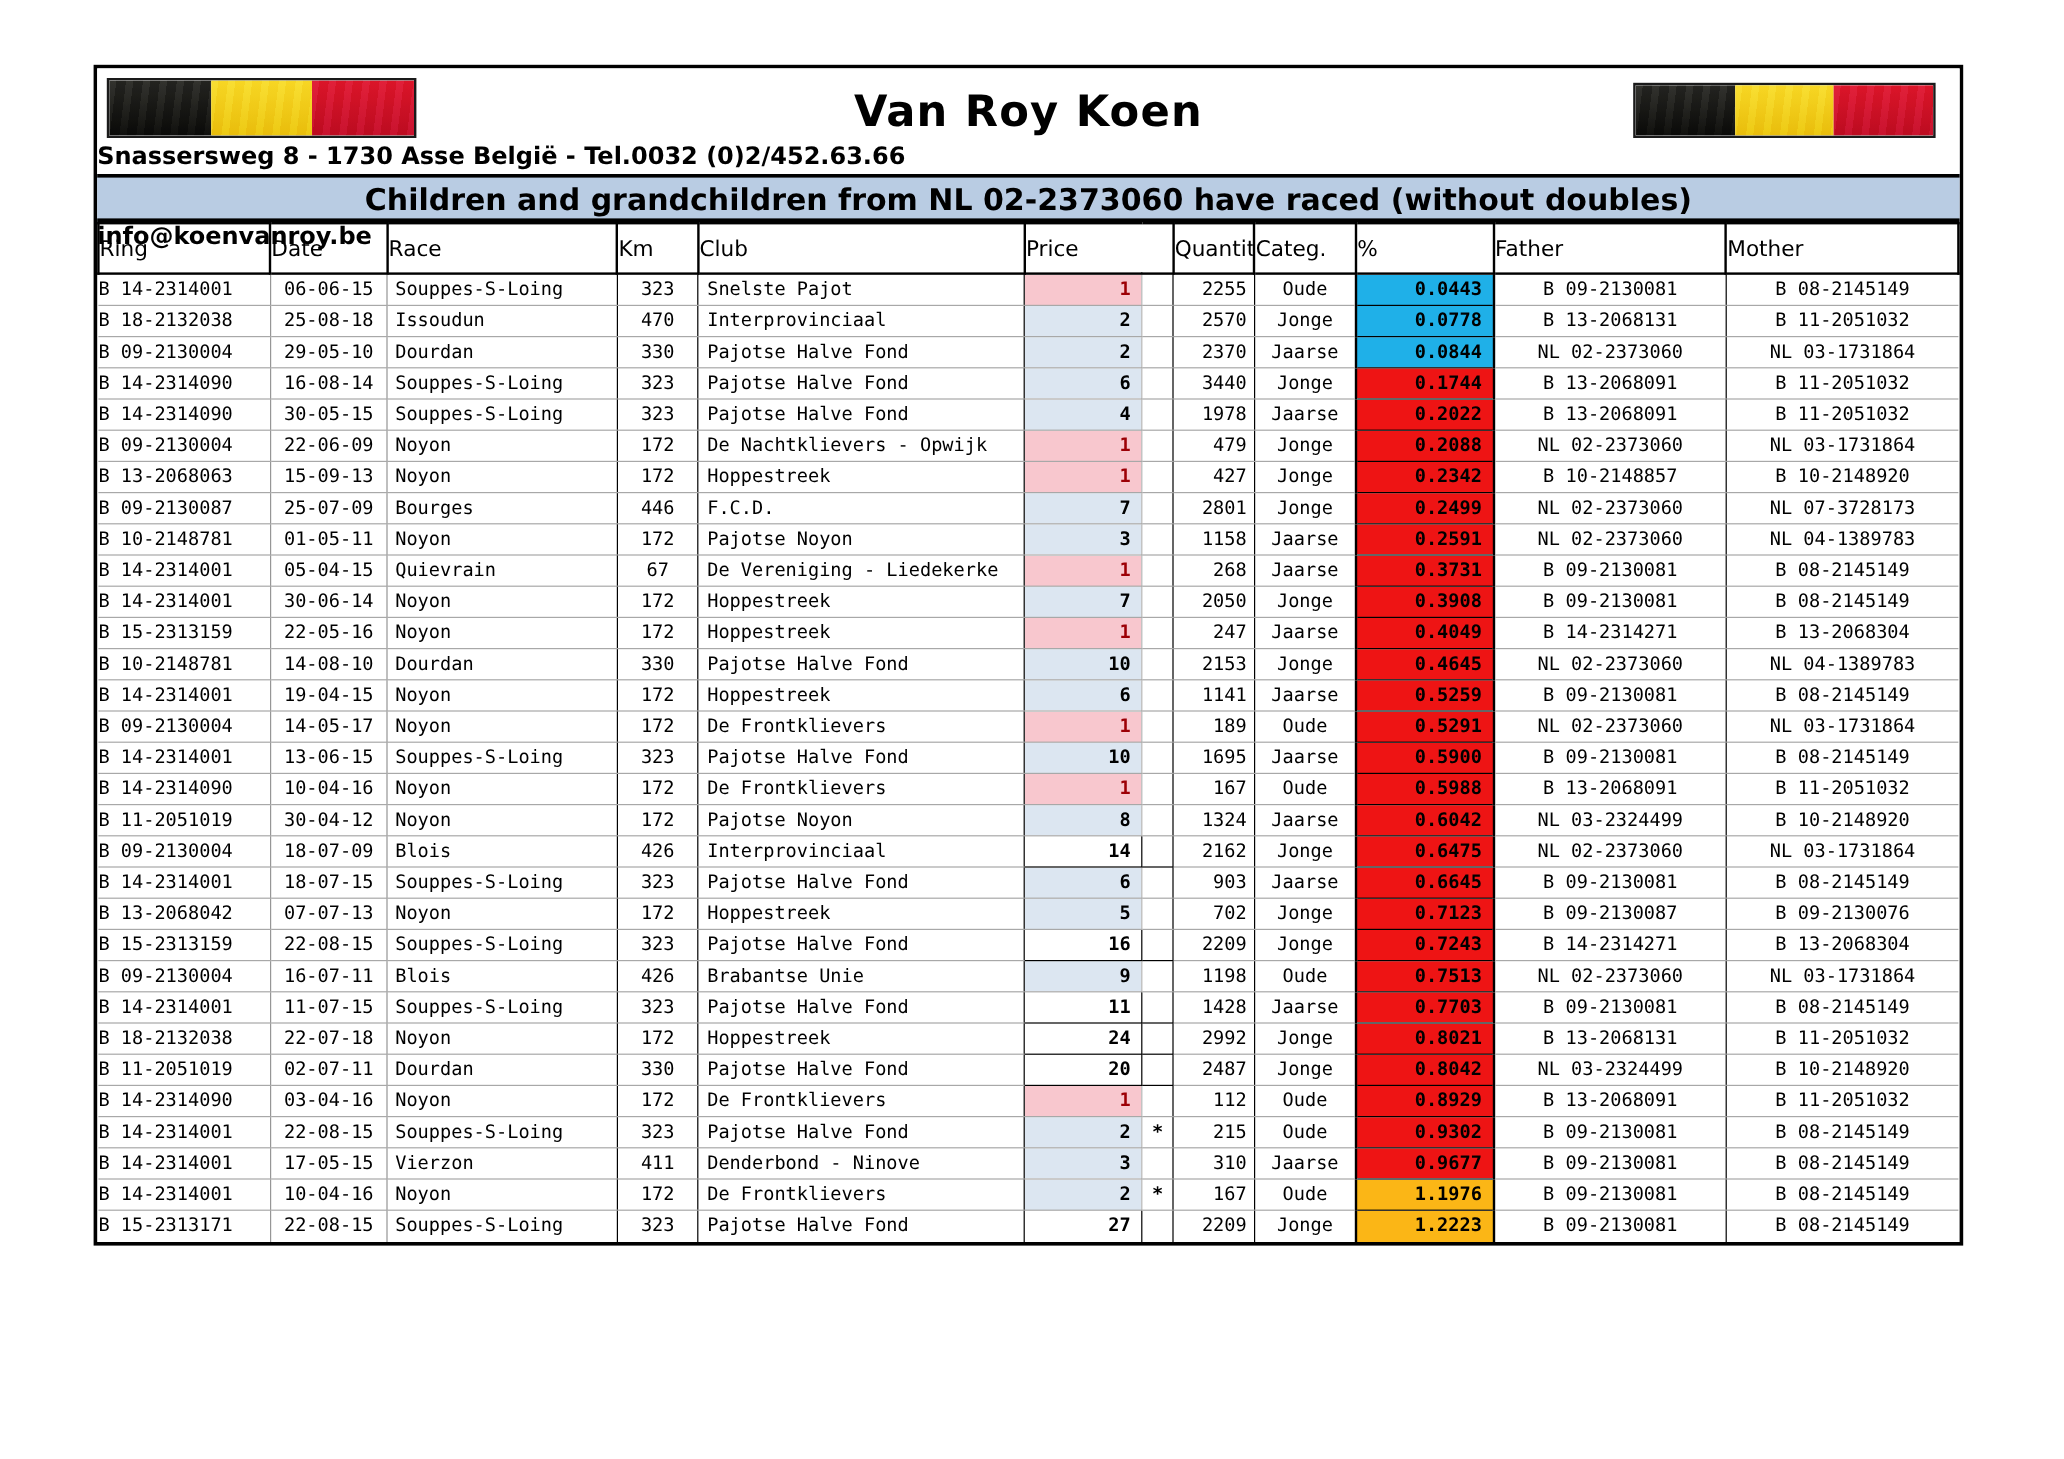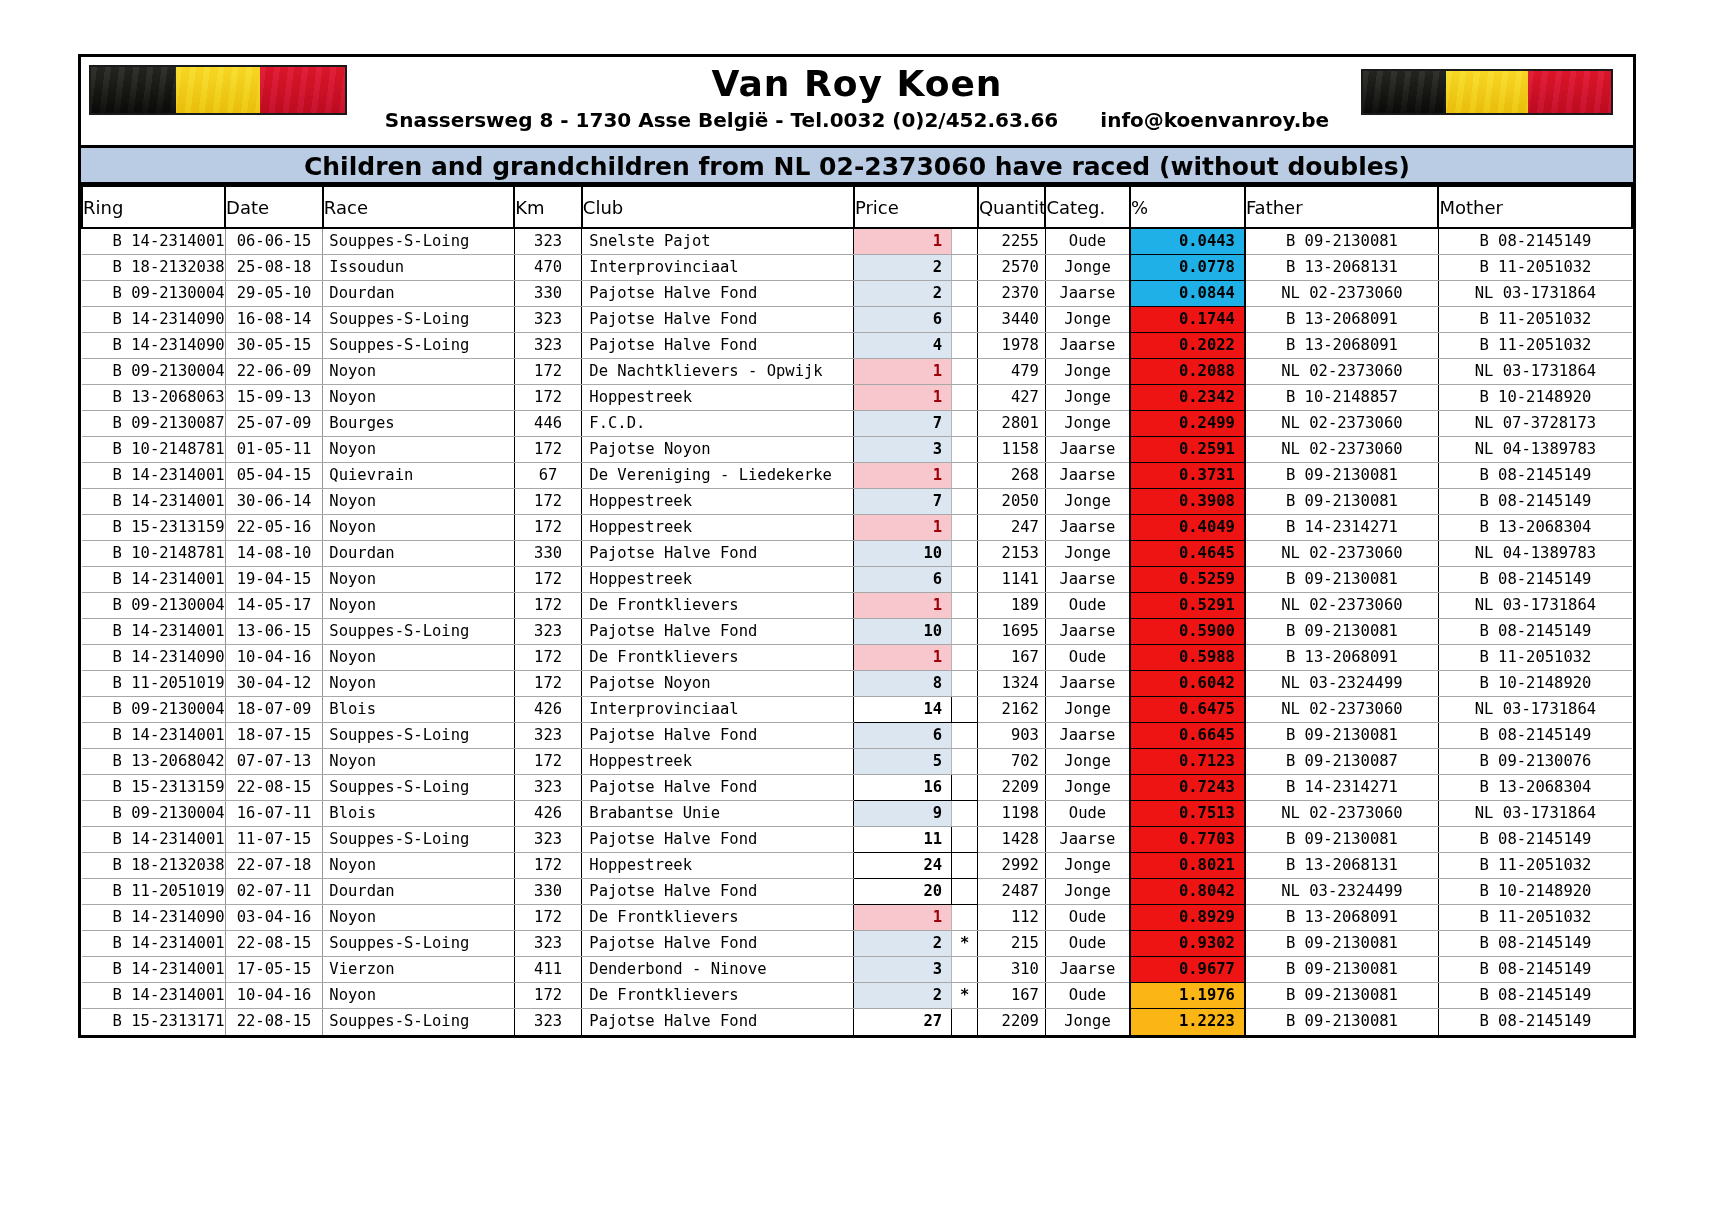--- a/index.html
+++ b/index.html
@@ -19,26 +19,26 @@
   .flag .band { flex: 1; position: relative; }
   .flag .band::after {
     content: ""; position: absolute; inset: 0;
     background: repeating-linear-gradient(97deg, rgba(255,255,255,.14) 0 6px, rgba(0,0,0,.18) 6px 14px);
     mix-blend-mode: soft-light;
   }
   .band.black  { background: linear-gradient(180deg,#2a2a26,#0c0c0a); }
   .band.yellow { background: linear-gradient(180deg,#f8dc2a,#ecc50e); }
   .band.red    { background: linear-gradient(180deg,#e01930,#c40e26); }
   #page-title {
-    text-align: center; padding-top: 6px;
+    text-align: center; padding-top: 16px;
     font-size: 36px; font-weight: bold; letter-spacing: 1px;
   }
   #subtitle-row {
     display: flex; justify-content: center; gap: 42px;
-    font-size: 20px; font-weight: bold; margin-top: 4px;
+    font-size: 20px; font-weight: bold; margin-top: 4px; flex-direction: column;
   }
   
   #banner {
     border-top: 3px solid #000; border-bottom: 3px solid #000;
     background: #B9CCE3; height: 40px; line-height: 37px;
     text-align: center; font-size: 25px; font-weight: bold;
   }
   
   table { width: 100%; border-collapse: collapse; table-layout: fixed; }
   th {
@@ -46,21 +46,21 @@
     font-size: 18px; font-weight: normal; height: 42px; text-align: left;
     overflow: hidden; white-space: nowrap;
   }
   td {
     font-family: "DejaVu Sans Mono", monospace; font-size: 15.5px;
     height: 26px; line-height: 25px; white-space: nowrap; overflow: hidden;
     border-bottom: 1px solid #a8a8a8; border-right: 1px solid #000;
     background: #fff; color: #000;
   }
   td.c-ring, td.c-date { border-right: 1px solid #969696; }
-  td.c-ring   { text-align: right; }
+  td.c-ring   { text-align: left; }
   td.c-date   { text-align: center; }
   td.c-race   { text-align: left; padding-left: 6px; }
   td.c-km     { text-align: center; }
   td.c-club   { text-align: left; padding-left: 7px; }
   td.c-price  { text-align: right; padding-right: 9px; font-weight: bold; border-right: 1px solid #b5b5b5; }
   td.c-star   { text-align: center; font-weight: bold; }
   td.c-qty    { text-align: right; padding-right: 6px; }
   td.c-categ  { text-align: center; }
   td.c-pct    {
     text-align: right; padding-right: 9px; font-weight: bold;

